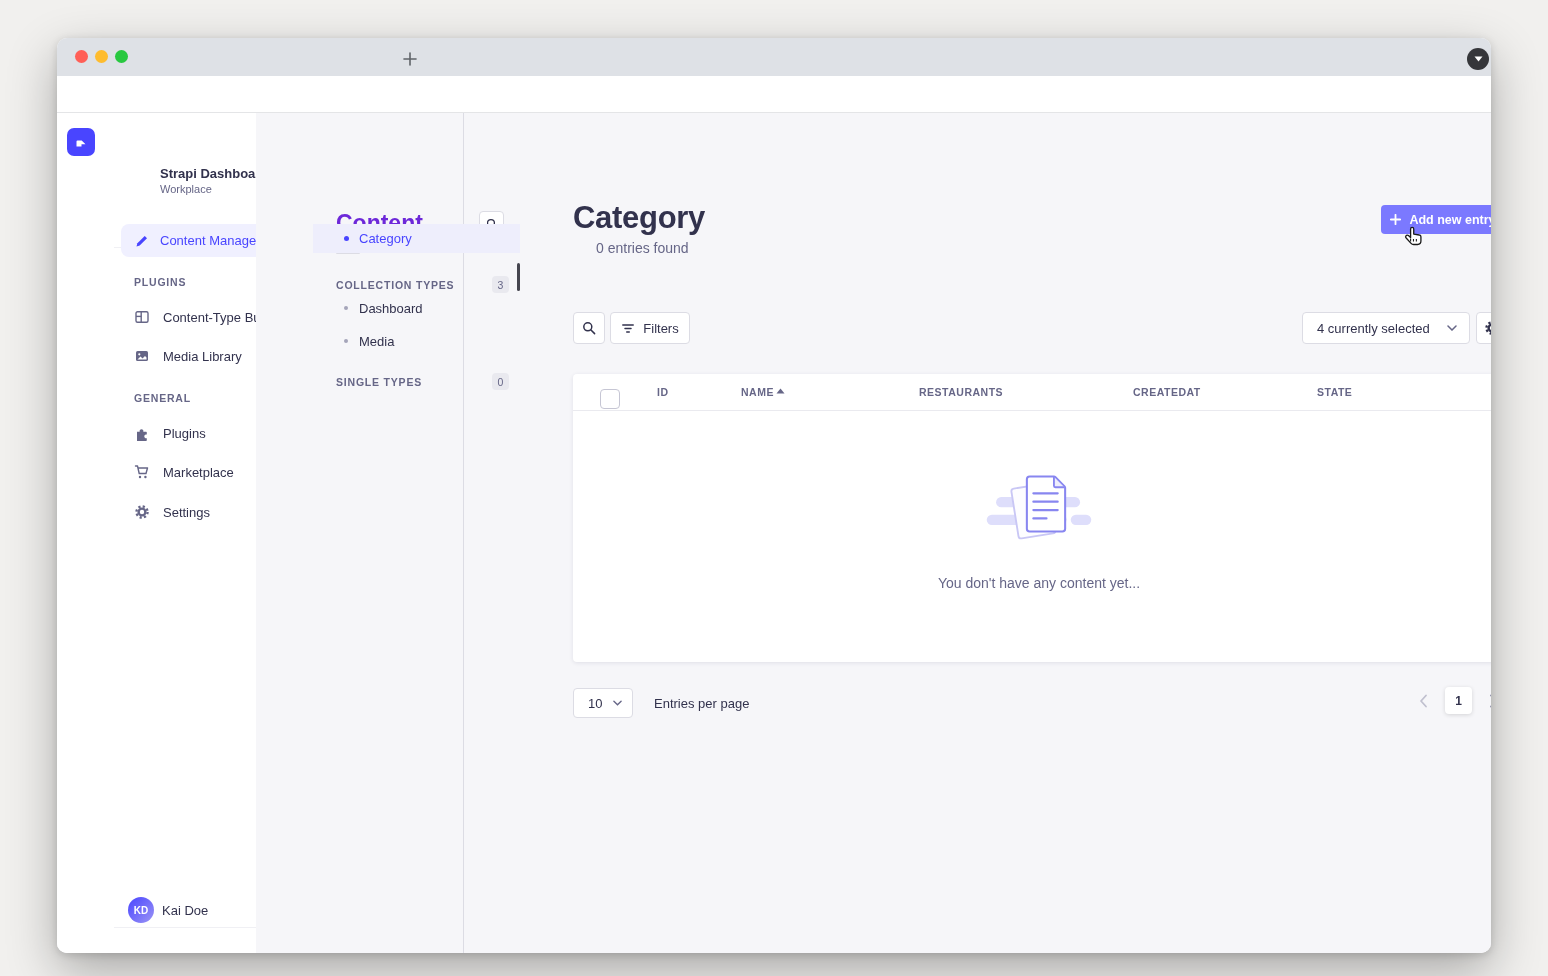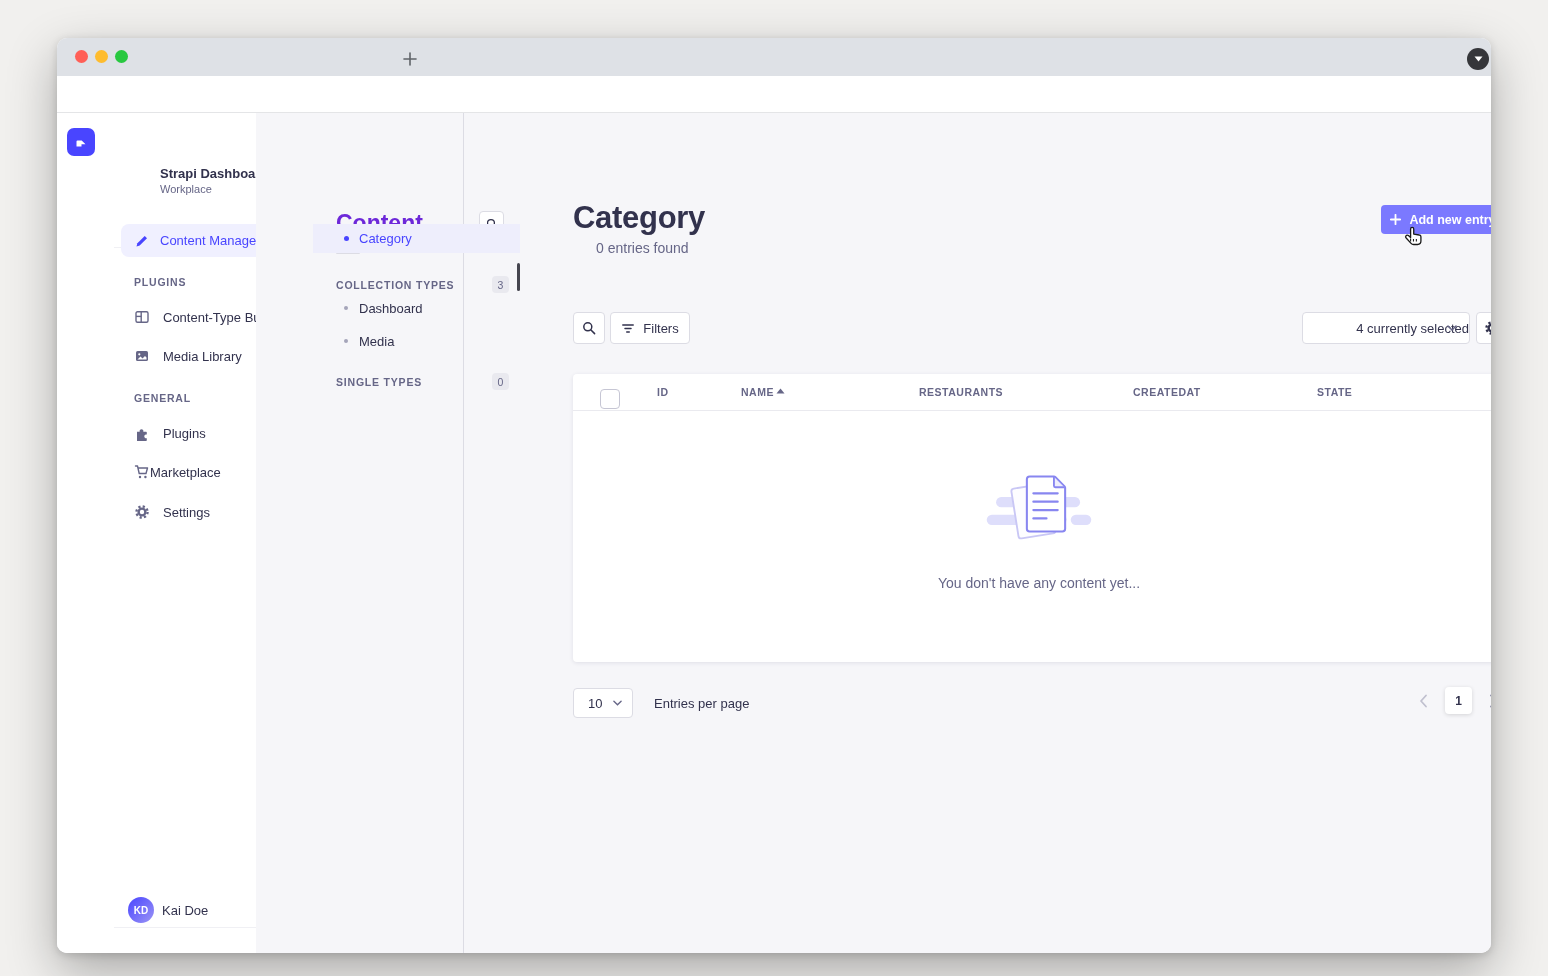--- a/index.html
+++ b/index.html
@@ -209,21 +209,21 @@
   </div>
 
   <div class="abs flex" style="left:77px;top:425px;height:18px;">
     <span>
       <svg width="16" height="16" viewBox="0 0 16 16" fill="none" stroke="#666687" stroke-width="1.4" stroke-linejoin="round" stroke-linecap="round">
         <path d="M1.5 2 h2 l1.7 7.5 h6.8 l1.5-5.5 H4.2"></path>
         <circle cx="6" cy="13" r="1.2" fill="#666687" stroke="none"></circle>
           <circle cx="11.4" cy="13" r="1.2" fill="#666687" stroke="none"></circle>
       </svg>
     </span>
-    <span class="nav-item" style="">Marketplace</span>
+    <span class="nav-item" style="margin-left:13px;">Marketplace</span>
   </div>
 
   <div class="abs flex" style="left:77px;top:465px;height:18px;">
     <span>
       <svg width="16" height="16" viewBox="0 0 16 16" fill="none">
         <circle cx="8" cy="8" r="5.6" stroke="#666687" stroke-width="2.3" stroke-dasharray="2.2 2.2"></circle>
         <circle cx="8" cy="8" r="3.4" stroke="#666687" stroke-width="2.4"></circle>
         <circle cx="8" cy="8" r="1.5" fill="#fff"></circle>
       </svg>
     </span>
@@ -303,21 +303,21 @@
     <span>
       <svg width="14" height="13" viewBox="0 0 16 14" stroke="#32324d" stroke-width="1.6" stroke-linecap="round">
         <line x1="2" y1="3" x2="14" y2="3"></line>
           <line x1="4.5" y1="7" x2="11.5" y2="7"></line>
           <line x1="6.5" y1="11" x2="9.5" y2="11"></line>
       </svg>
     </span>
     <span>Filters</span>
   </button>
 
-  <div class="abs btn-outline" style="left:1245px;top:274px;width:168px;height:32px;justify-content:flex-end;">
+  <div class="abs btn-outline" style="left:1245px;top:274px;width:168px;height:32px;justify-content:flex-start;">
     <span style="margin-left:14px;">4 currently selected</span>
     <span style="position:absolute;right:12px;">
       <svg width="10" height="6" viewBox="0 0 10 6" fill="none" stroke="#666687" stroke-width="1.5" stroke-linecap="round">
           <polyline points="1,1 5,5 9,1"></polyline>
         </svg>
     </span>
   </div>
   <span class="abs btn-outline" style="left:1419px;top:274px;width:32px;height:32px;">
     <svg width="16" height="16" viewBox="0 0 16 16" fill="none">
       <circle cx="8" cy="8" r="5.6" stroke="#32324d" stroke-width="2.3" stroke-dasharray="2.2 2.2"></circle>

